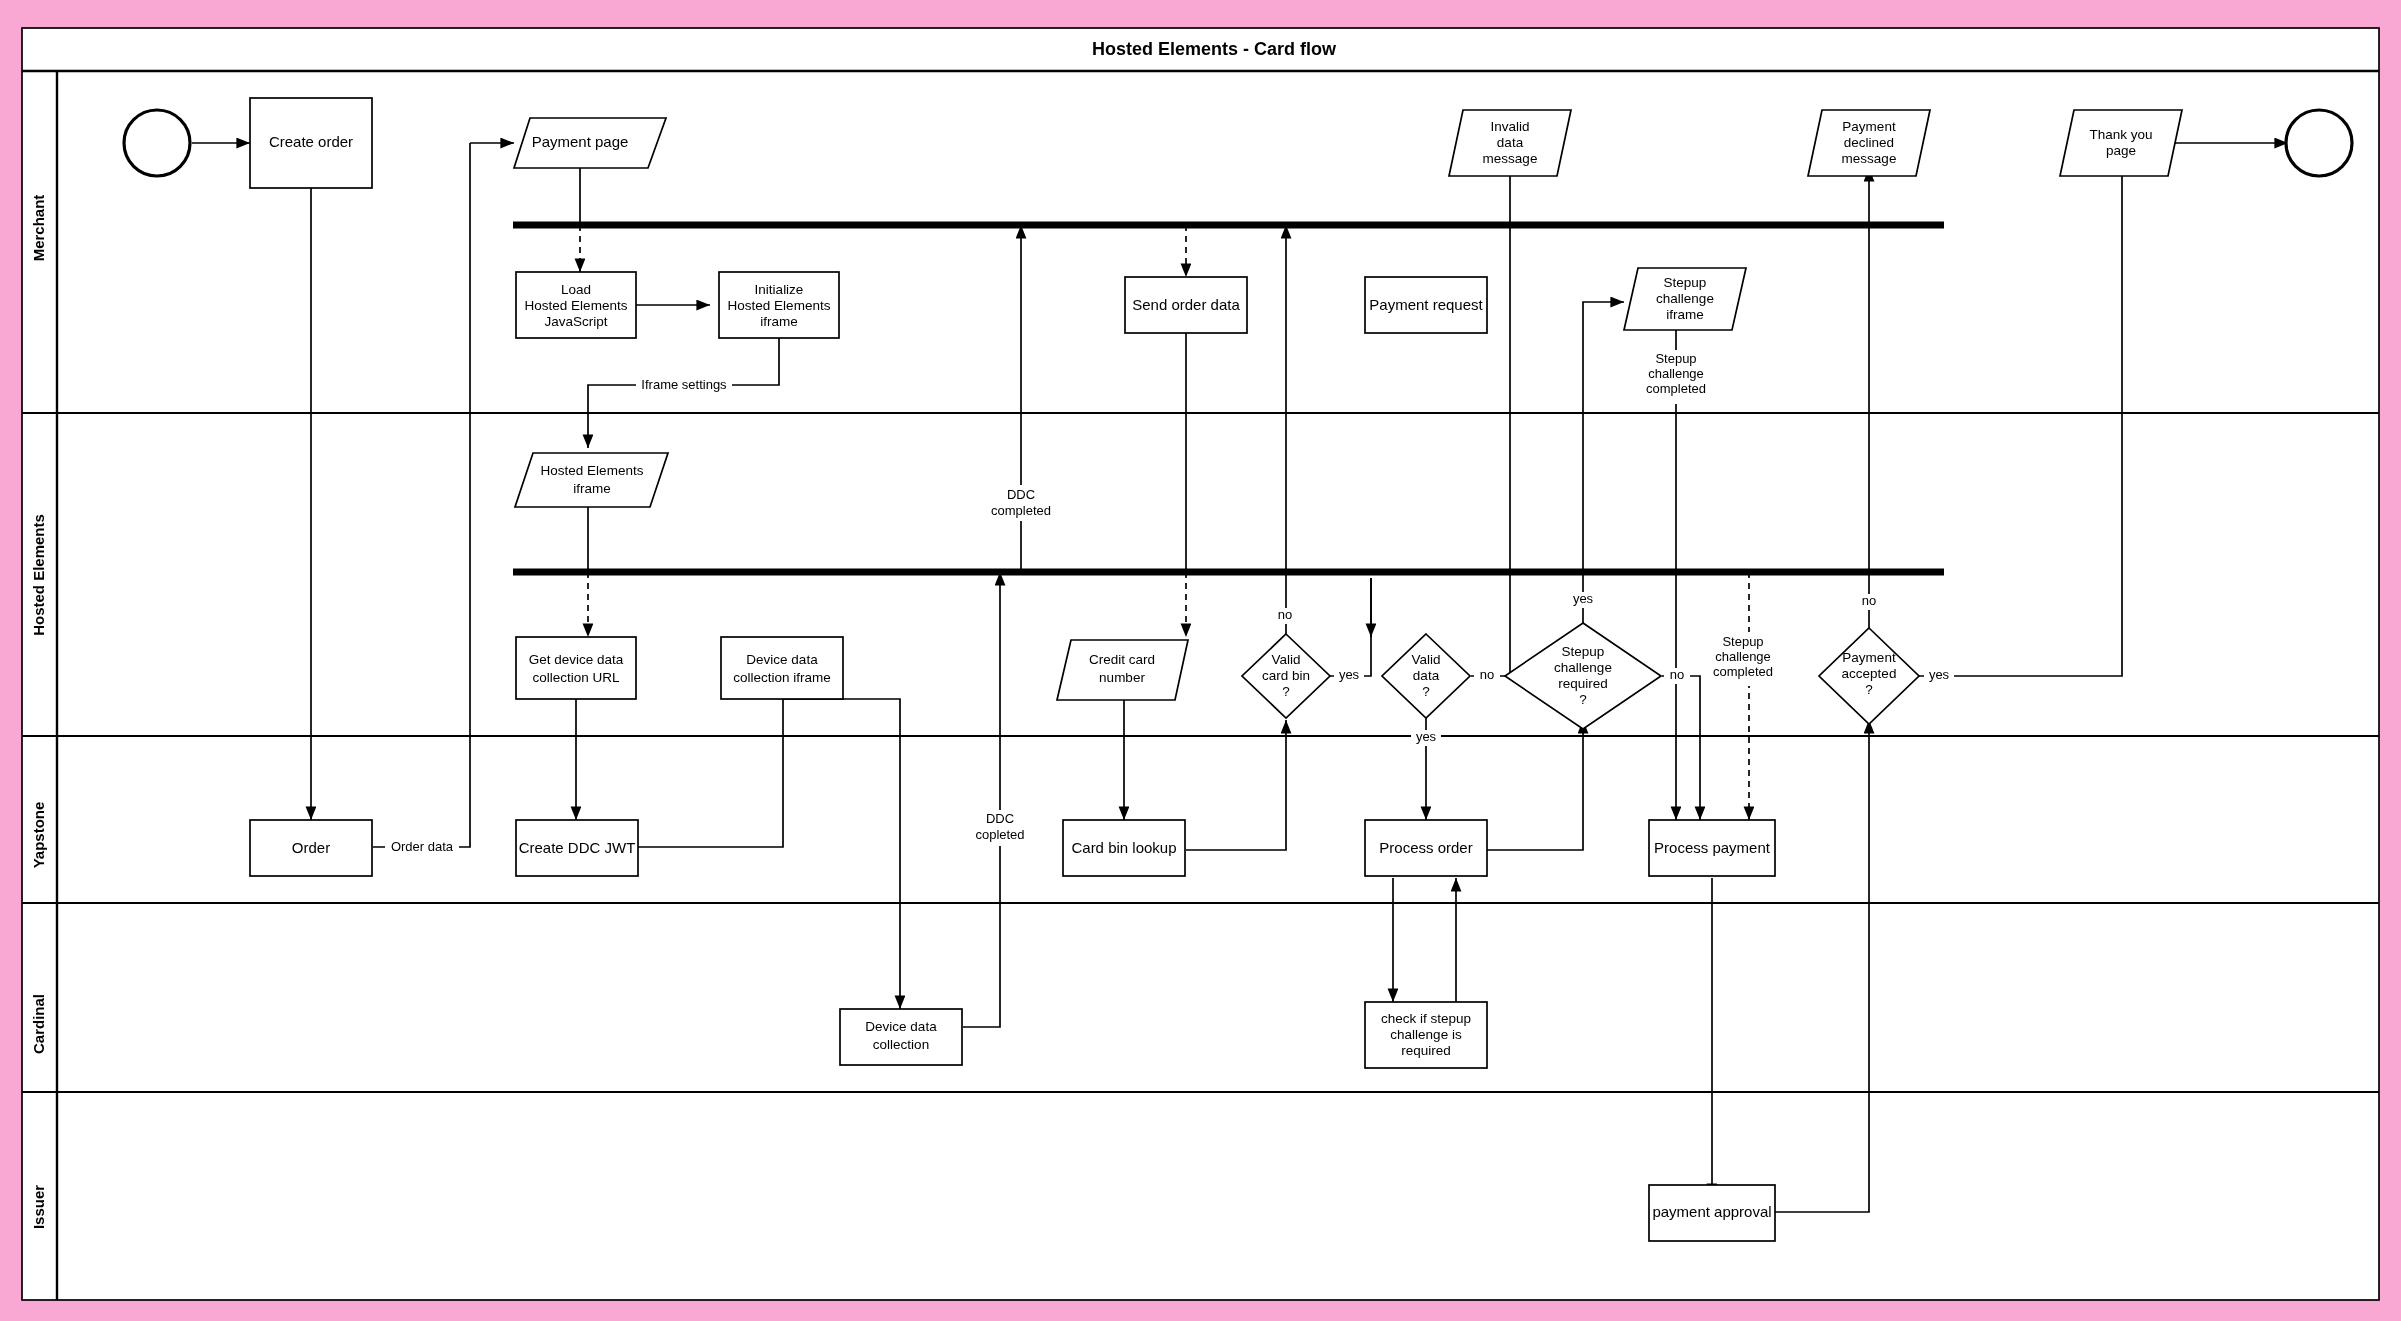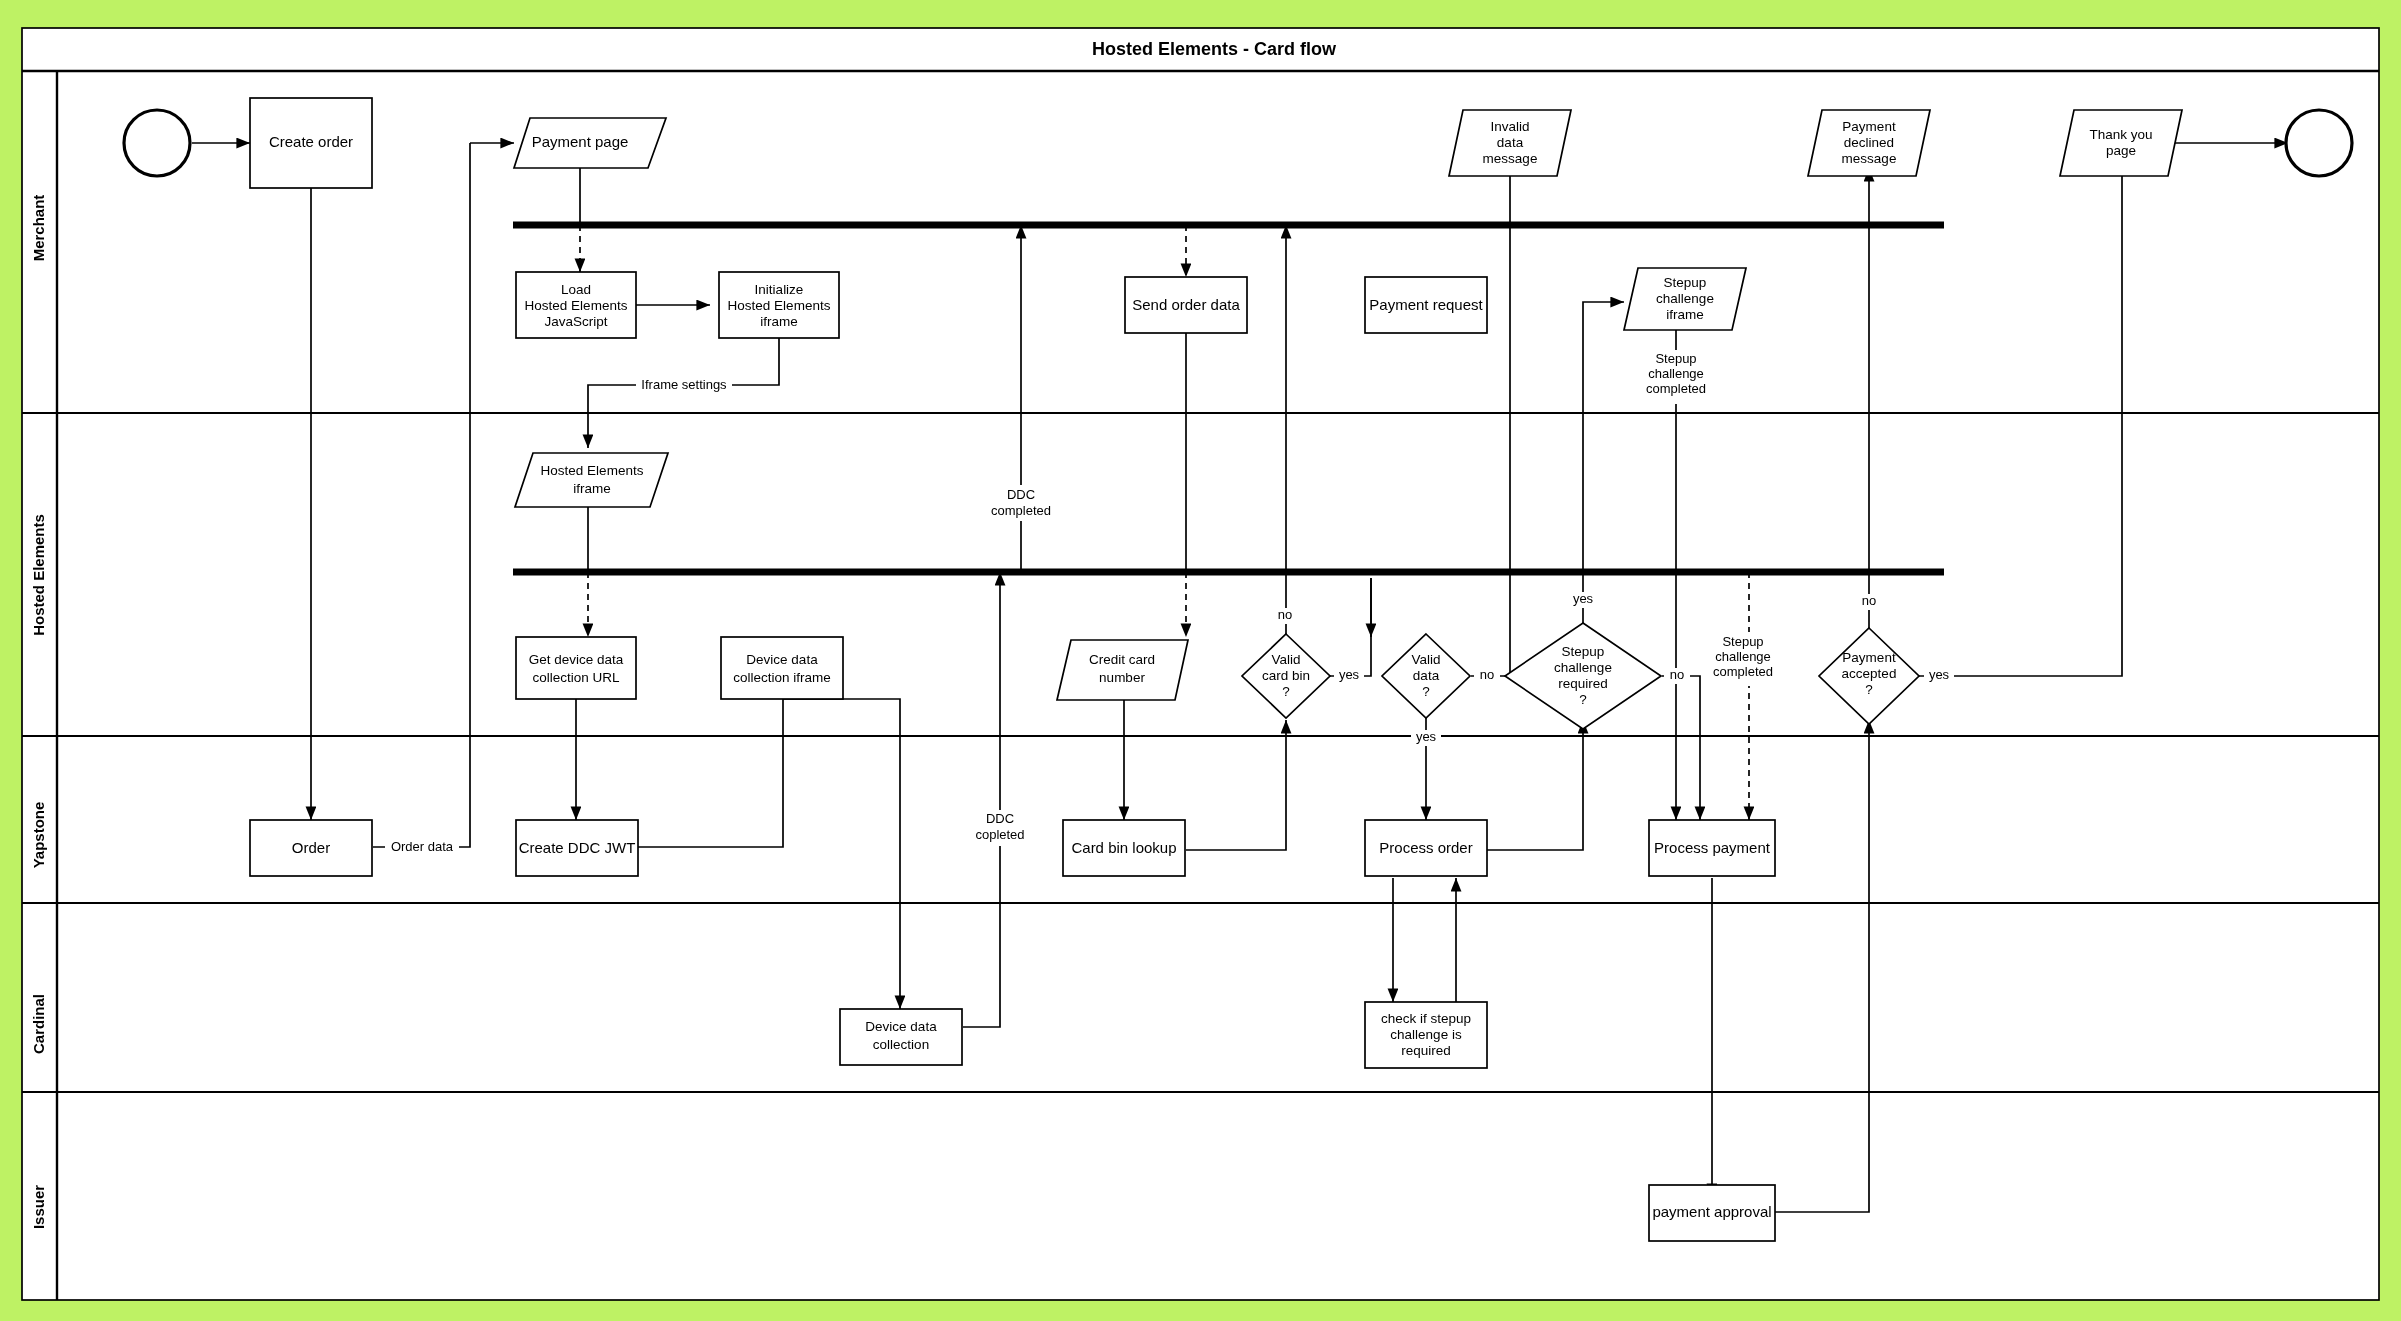--- a/index.html
+++ b/index.html
@@ -1,17 +1,17 @@
 <!DOCTYPE html>
 <html><head>
 <meta charset="utf-8">
 <style>
   html,body{margin:0;padding:0;background:#ffffff;}
   body{font-family:"Liberation Sans","DejaVu Sans",sans-serif;}
-  #root{position:relative;width:2401px;height:1321px;background:#bef264;overflow:hidden;}
+  #root{position:relative;width:2401px;height:1321px;background:#f9a8d4;overflow:hidden;}
   svg{display:block;}
   .ln-thick{stroke:#000000;stroke-width:2.2;fill:none;}
   .ln-pool{stroke:#000000;stroke-width:2.4;fill:none;}
   .bar{stroke:#000000;stroke-width:7;fill:none;stroke-linecap:butt;}
   .flow{stroke:#000000;stroke-width:1.7;fill:none;}
   .flow-d{stroke:#000000;stroke-width:1.7;fill:none;stroke-dasharray:6 5;}
   .shape{fill:#ffffff;stroke:#000000;stroke-width:1.7;}
   .shape-thick{fill:#ffffff;stroke:#000000;stroke-width:3.2;}
   .lbl{font-family:"Liberation Sans","DejaVu Sans",sans-serif;font-size:15px;fill:#000000;text-anchor:middle;dominant-baseline:middle;}
   .lbl-sm{font-family:"Liberation Sans","DejaVu Sans",sans-serif;font-size:13.5px;fill:#000000;text-anchor:middle;dominant-baseline:middle;}

